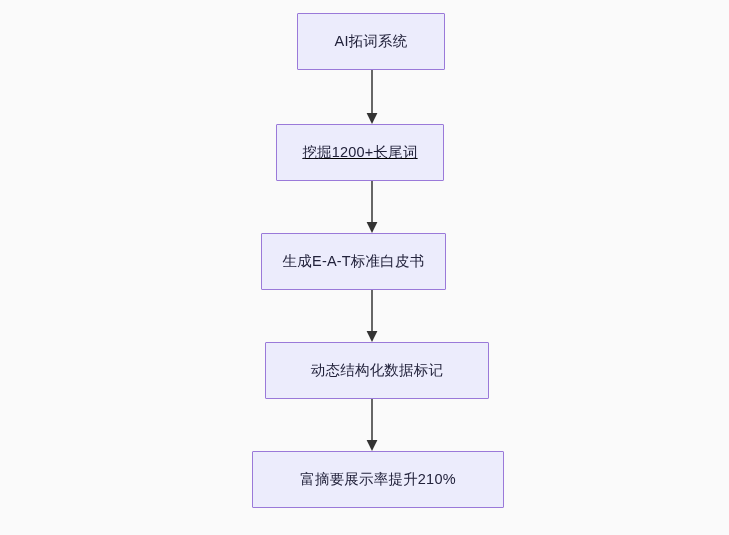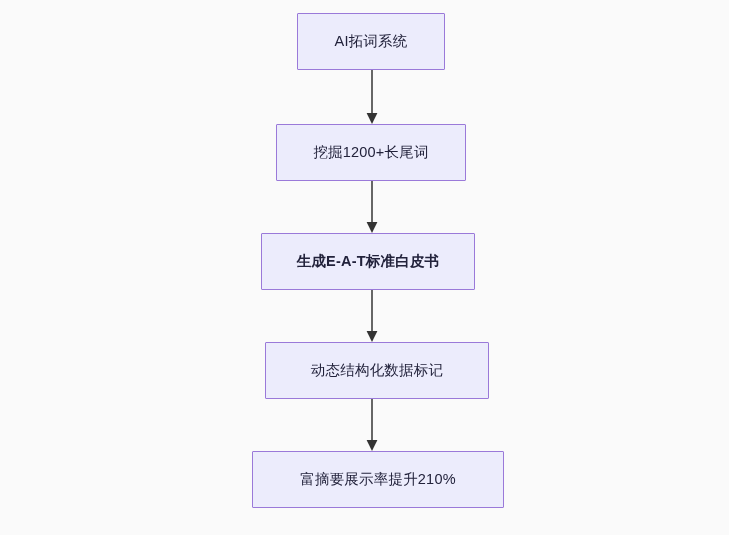--- a/index.html
+++ b/index.html
@@ -60,32 +60,32 @@
     <span class="node-label">AI拓词系统</span>
   </div>
 
   <div class="edge" style="left:363px; top:70px; height:54px;">
     <svg width="18" height="54" viewBox="0 0 18 54">
       <line x1="9" y1="0" x2="9" y2="46" stroke="#666666" stroke-width="2"></line>
       <polygon points="9,54 3.6,43 14.4,43" fill="#333333"></polygon>
     </svg>
   </div>
 
-  <div class="node" style="left:276px; top:124px; width:190px;">
+  <div class="node" style="left:276px; top:124px; width:168px;text-decoration:underline;">
     <span class="node-label">挖掘1200+长尾词</span>
   </div>
 
   <div class="edge" style="left:363px; top:181px; height:52px;">
     <svg width="18" height="52" viewBox="0 0 18 52">
       <line x1="9" y1="0" x2="9" y2="44" stroke="#666666" stroke-width="2"></line>
       <polygon points="9,52 3.6,41 14.4,41" fill="#333333"></polygon>
     </svg>
   </div>
 
-  <div class="node" style="left:261px; top:233px; width:214px;font-weight:bold;">
+  <div class="node" style="left:261px; top:233px; width:185px;">
     <span class="node-label">生成E-A-T标准白皮书</span>
   </div>
 
   <div class="edge" style="left:363px; top:290px; height:52px;">
     <svg width="18" height="52" viewBox="0 0 18 52">
       <line x1="9" y1="0" x2="9" y2="44" stroke="#666666" stroke-width="2"></line>
       <polygon points="9,52 3.6,41 14.4,41" fill="#333333"></polygon>
     </svg>
   </div>
 

